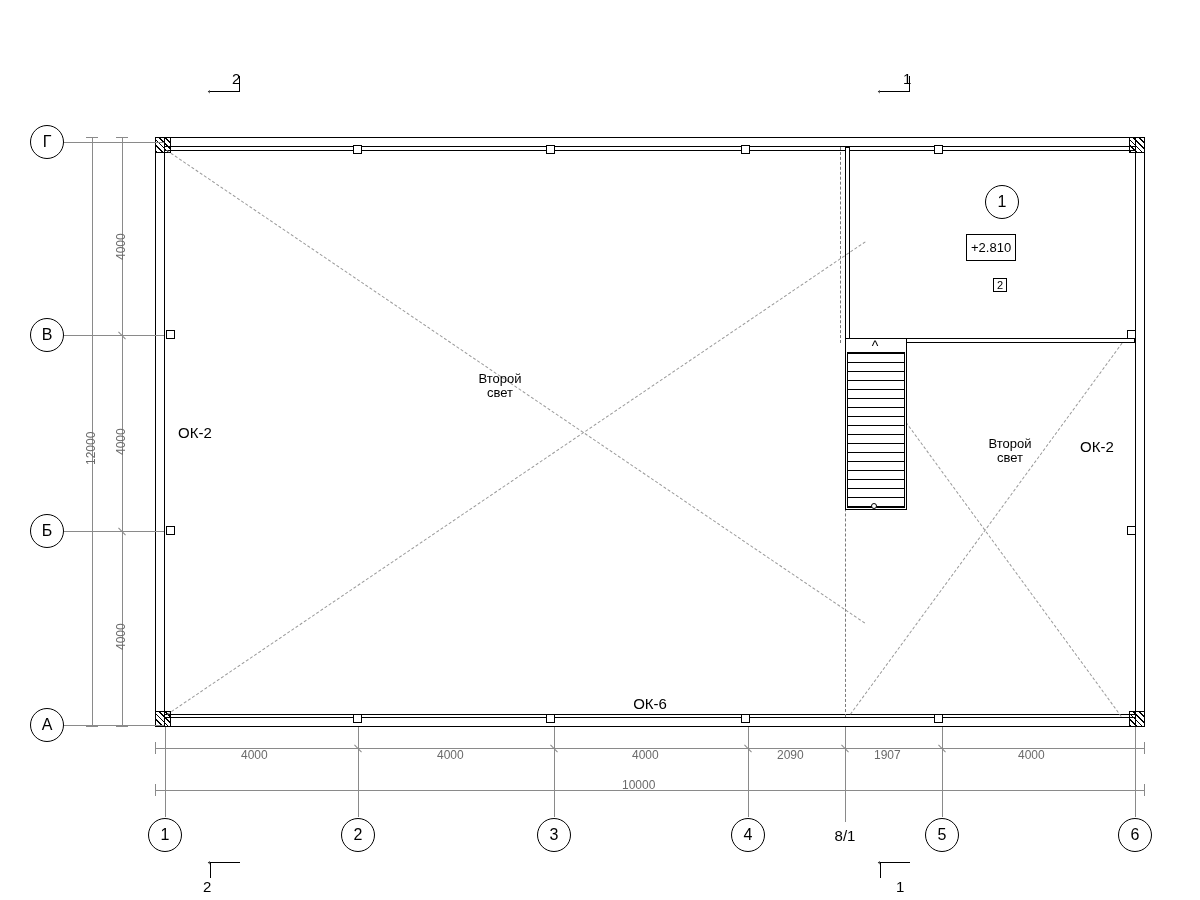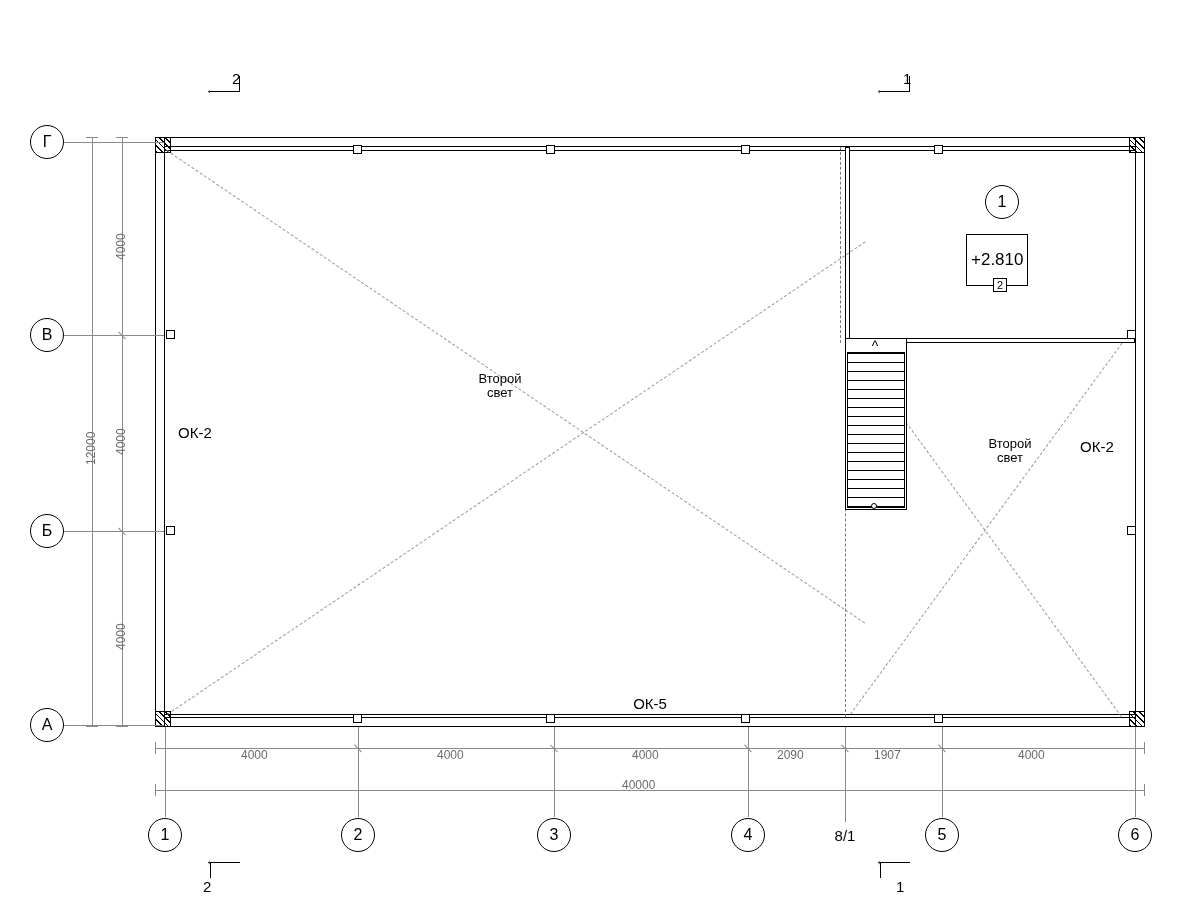--- a/index.html
+++ b/index.html
@@ -81,22 +81,22 @@
     text-align: center;
   }
   .label.sm {
     font-size: 13px;
     line-height: 14px;
   }
   .boxed {
     position: absolute;
     border: 1px solid #000;
     background: #fff;
-    font-size: 17px;
-    padding: 15px 4px;
+    font-size: 13px;
+    padding: 5px 4px;
     box-sizing: border-box;
     white-space: nowrap;
   }
   .boxed.mini {
     font-size: 11px;
     padding: 0px 3px;
   }
   .dashline {
     position: absolute;
     height: 0;
@@ -194,21 +194,21 @@
     <span>Второй</span><br>
     <span>свет</span>
   </div>
   <div class="label sm" style="left:965px; top:437px; width:90px;">
     <span>Второй</span><br>
     <span>свет</span>
   </div>
 
   <div class="label" style="left:178px; top:424px; width:60px; text-align:left;">ОК-2</div>
   <div class="label" style="left:1080px; top:438px; width:60px; text-align:left;">ОК-2</div>
-  <div class="label" style="left:620px; top:695px; width:60px;">ОК-5</div>
+  <div class="label" style="left:620px; top:695px; width:60px;">ОК-6</div>
 
   <div class="node" style="left:985px; top:185px;">1</div>
   <div class="boxed" style="left:966px; top:234px;">+2.810</div>
   <div class="boxed mini" style="left:993px; top:278px;">2</div>
 
   <div class="ln dark" style="left:210px; top:91px; width:30px; height:1px;"></div>
   <div class="ln dark" style="left:239px; top:76px; width:1px; height:16px;"></div>
   <div class="arrowhead" style="left:205px; top:85px;">←</div>
   <div class="secmark" style="left:232px; top:70px;">2</div>
 
@@ -280,15 +280,15 @@
   <div class="dimtext" style="left:241px; top:748px;">4000</div>
   <div class="dimtext" style="left:437px; top:748px;">4000</div>
   <div class="dimtext" style="left:632px; top:748px;">4000</div>
   <div class="dimtext" style="left:777px; top:748px;text-align:right;">2090</div>
   <div class="dimtext" style="left:874px; top:748px;">1907</div>
   <div class="dimtext" style="left:1018px; top:748px;">4000</div>
 
   <div class="ln" style="left:155px; top:790px; width:990px; height:1px;"></div>
   <div class="ln" style="left:155px; top:784px; width:1px; height:12px;"></div>
   <div class="ln" style="left:1144px; top:784px; width:1px; height:12px;"></div>
-  <div class="dimtext" style="left:622px; top:778px;">40000</div>
+  <div class="dimtext" style="left:622px; top:778px;">10000</div>
 
 </div>
 
 </body></html>

